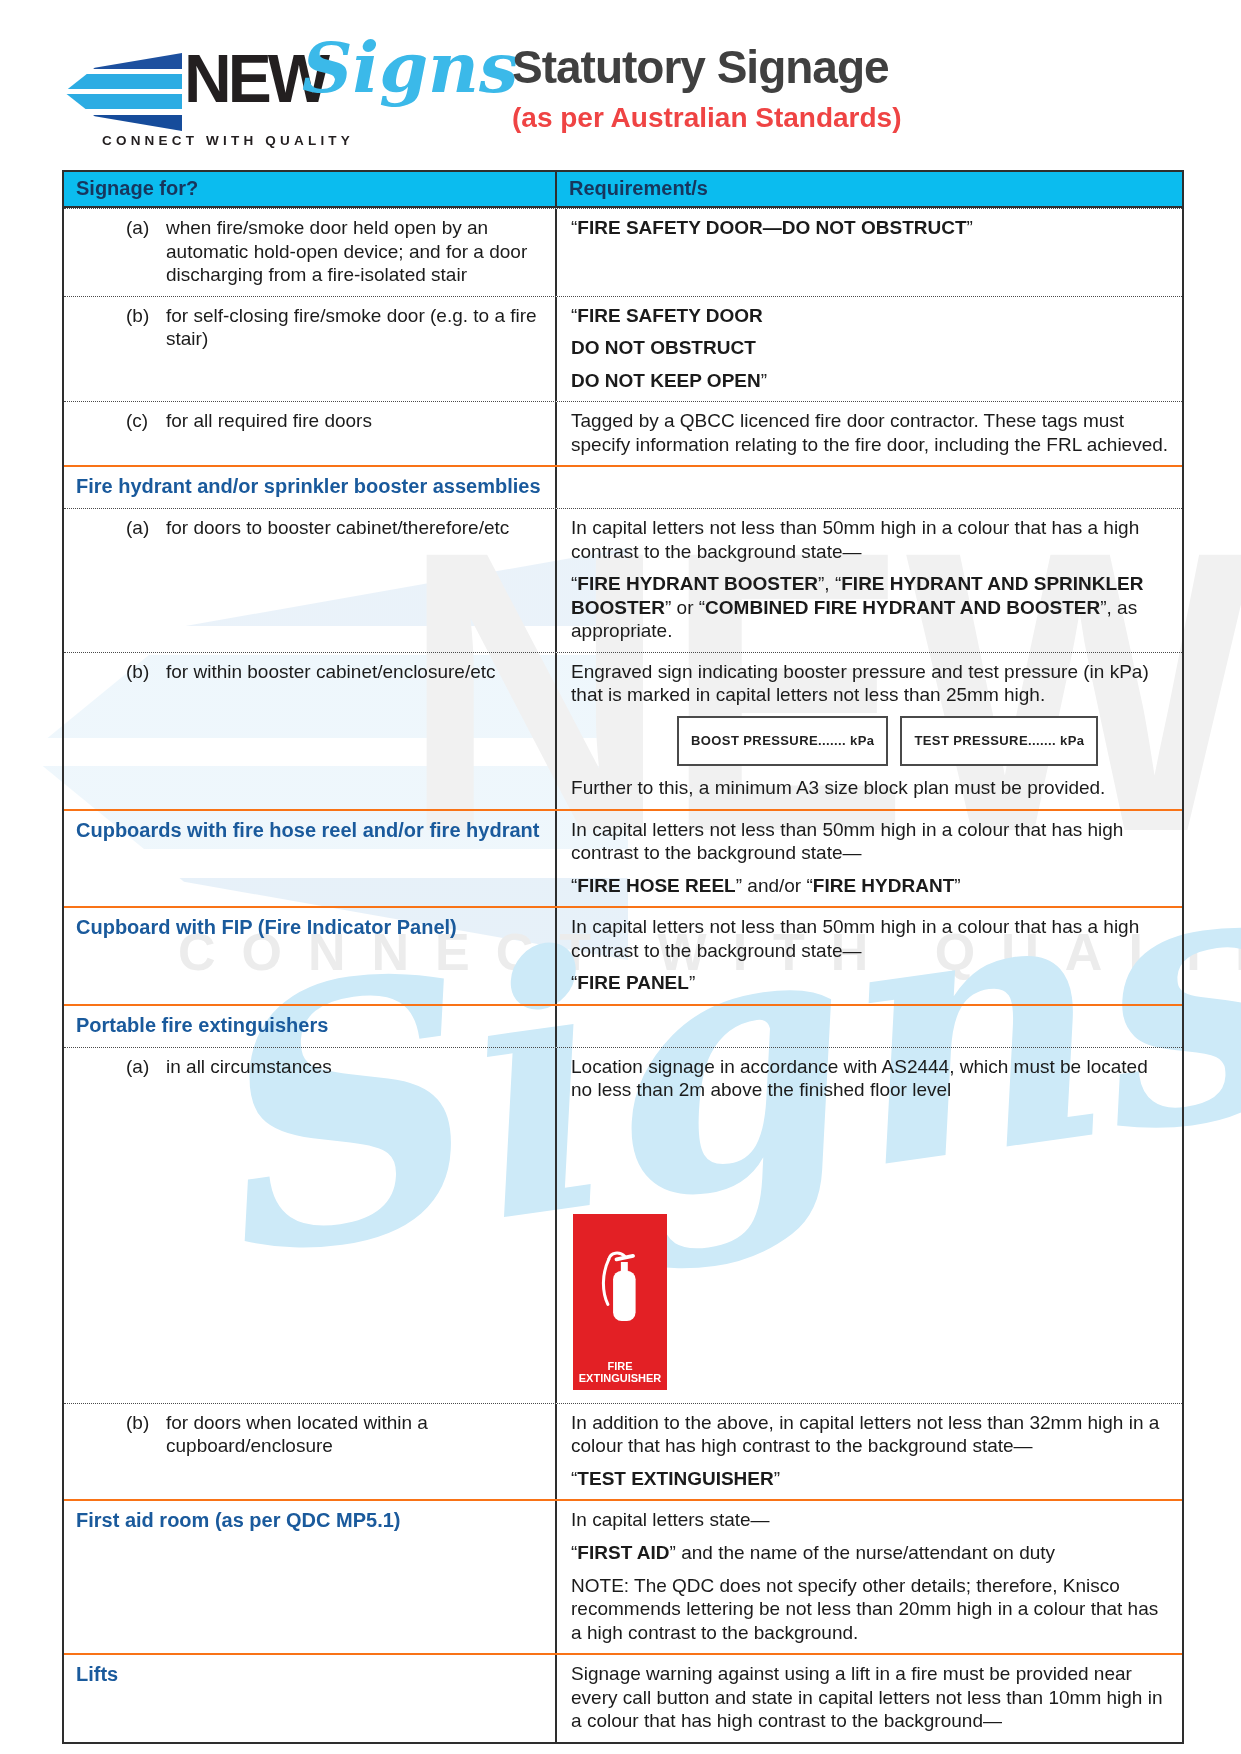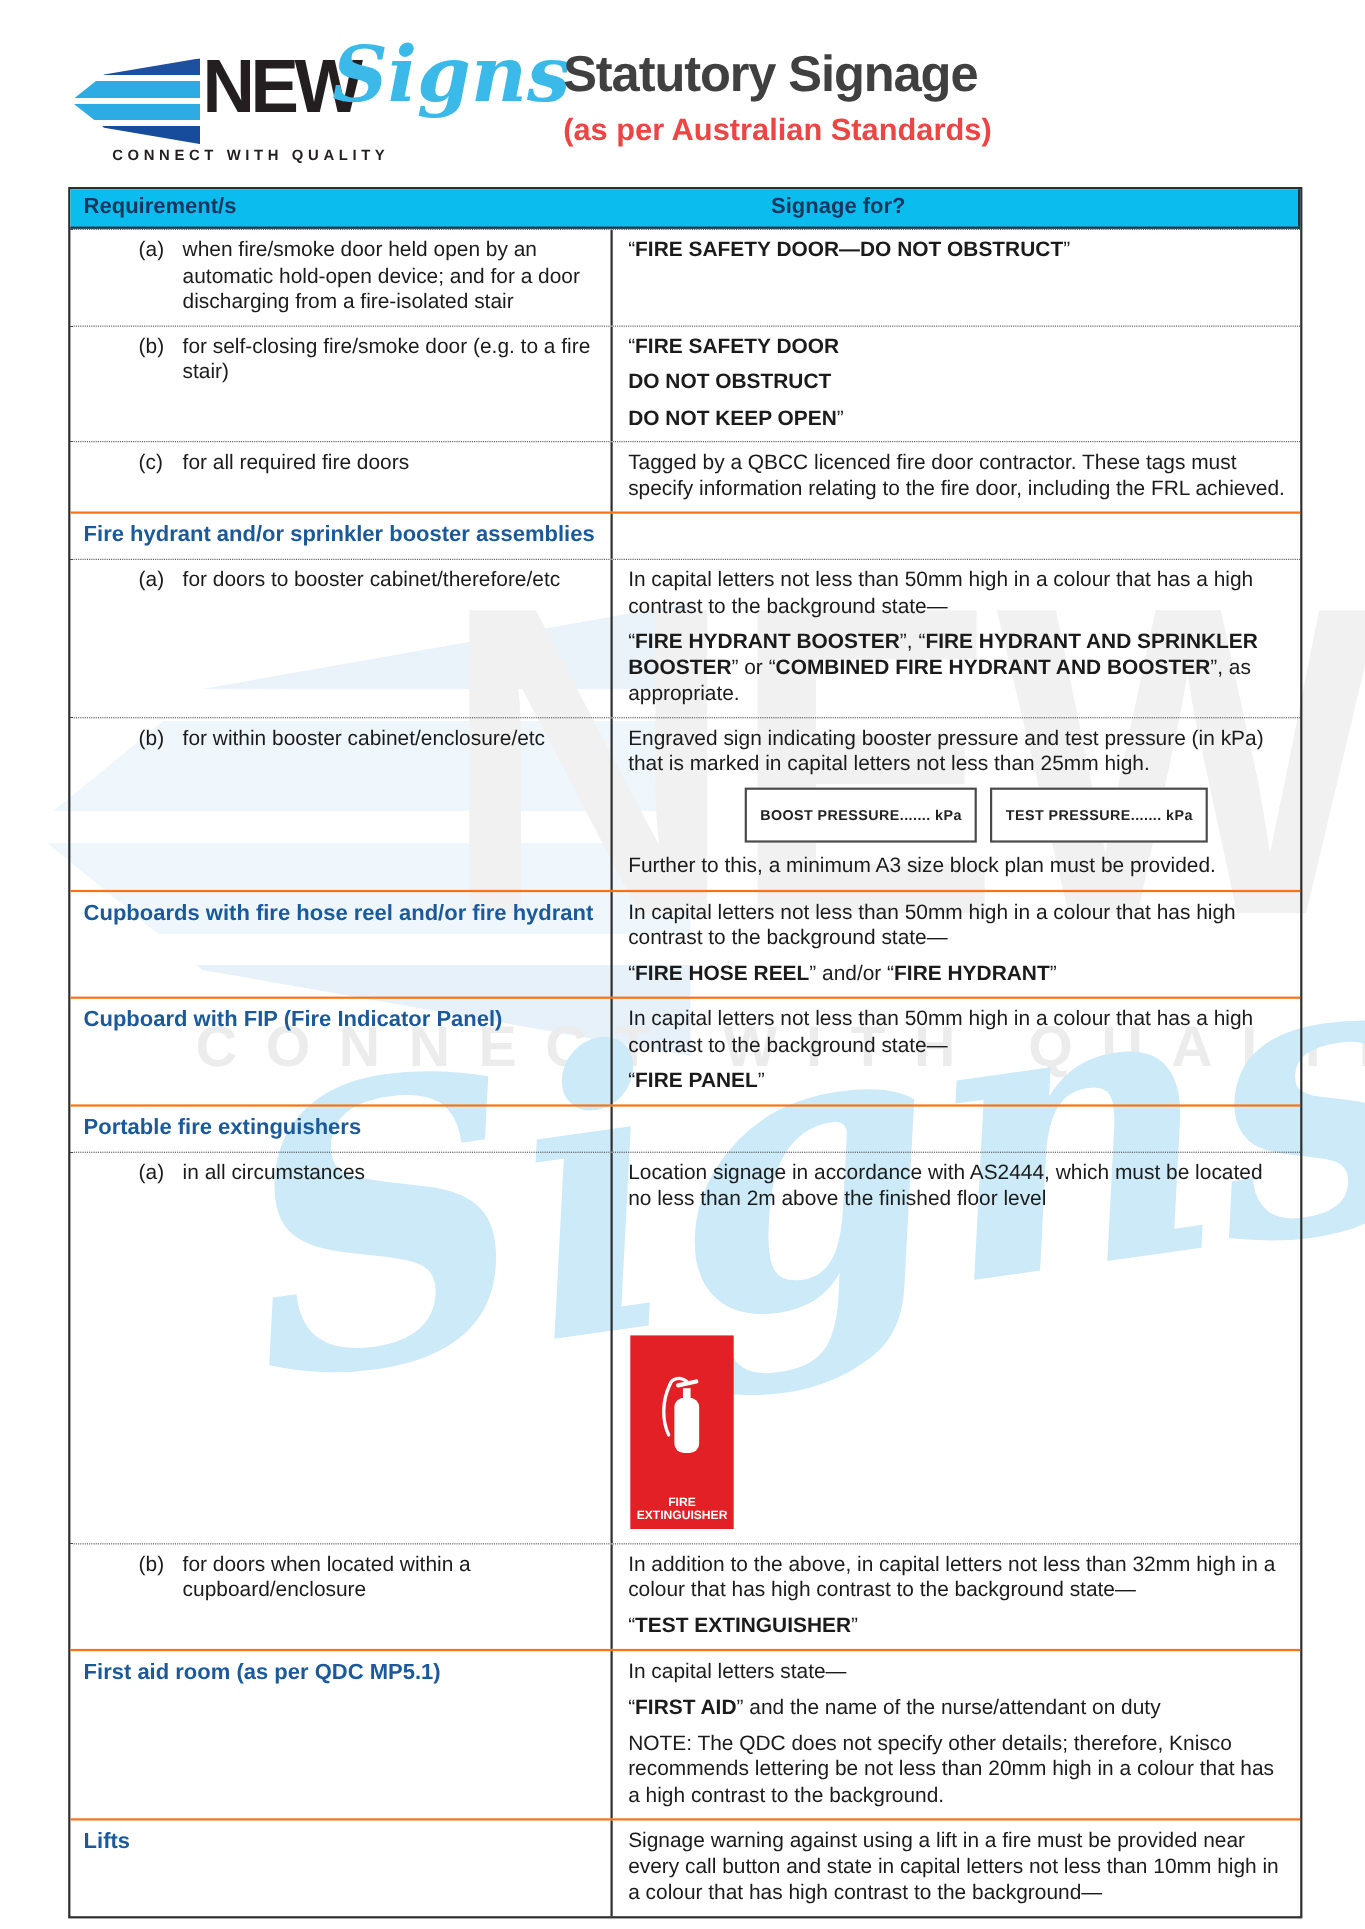--- a/index.html
+++ b/index.html
@@ -105,22 +105,22 @@
   <div class="brand-tagline">CONNECT WITH QUALITY</div>
 </div>
 
 <div class="titles">
   <h1 class="page-title">Statutory Signage</h1>
   <h2 class="page-subtitle">(as per Australian Standards)</h2>
 </div>
 
 <div class="tbl">
   <div class="tbl-header">
+    <div class="th th-left">Signage for?</div>
     <div class="th th-right">Requirement/s</div>
-    <div class="th th-left">Signage for?</div>
   </div>
   <div id="rows">
       <div class="row sep-dotted">
         <div class="cell cell-left">
           <div class="item">
             <span class="marker">(a)</span>
             <span class="item-text">when fire/smoke door held open by an automatic hold-open device; and for a door discharging from a fire-isolated stair</span>
           </div>
         </div>
         <div class="cell cell-right">

